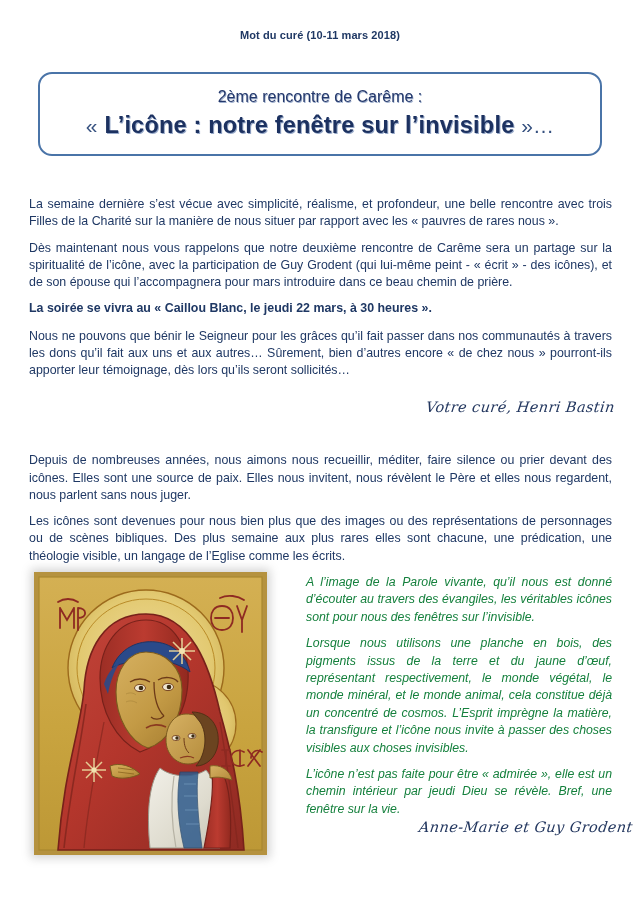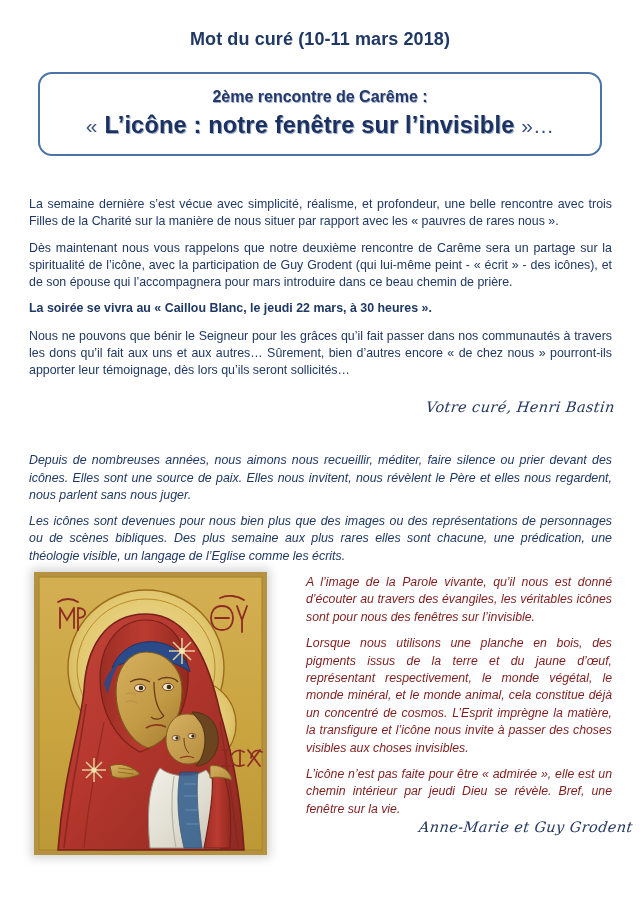--- a/index.html
+++ b/index.html
@@ -25,21 +25,21 @@
     background: #ffffff;
   }
 
   
   .doc-title {
     position: absolute;
     top: 29px;
     left: 0;
     width: 640px;
     text-align: center;
-    font-size: 18px;
+    font-size: 11px;
     font-weight: bold;
     color: #1f3864;
     letter-spacing: 0.1px;
   }
 
   
   .title-box {
     position: absolute;
     left: 38px;
     top: 72px;
@@ -50,21 +50,21 @@
     background: #ffffff;
     box-sizing: border-box;
   }
   .title-line-1 {
     position: absolute;
     top: 14px;
     left: 0;
     width: 100%;
     text-align: center;
     font-size: 16px;
-    font-weight: bold;
+    font-weight: normal;
     color: #24386b;
     text-shadow: 0.7px 0.7px 0 rgba(140,160,195,0.85),
                  -0.4px -0.4px 0 rgba(255,255,255,0.9);
   }
   .title-line-2 {
     position: absolute;
     top: 38px;
     left: 0;
     width: 100%;
     text-align: center;
@@ -116,21 +116,20 @@
   
   .testimony {
     position: absolute;
     left: 29px;
     top: 452px;
     width: 583px;
   }
   .testimony p {
     font-size: 12.4px;
     line-height: 17.6px;
-    font-style: italic;
     color: #1f3864;
     text-align: justify;
     margin: 0 0 8px 0;
   }
   .testimony p.last { margin-bottom: 0; }
 
   
   .lower {
     position: absolute;
     left: 29px;
@@ -155,21 +154,21 @@
   .right-col {
     position: absolute;
     left: 277px;
     top: 2px;
     width: 306px;
   }
   .right-col p {
     font-size: 12.3px;
     line-height: 17.4px;
     font-style: italic;
-    color: #7f1d1d;
+    color: #15803d;
     text-align: justify;
     margin: 0 0 9px 0;
   }
   .right-col p.last { margin-bottom: 0; }
 </style>
 </head>
 <body>
 
 <div class="page">
 

